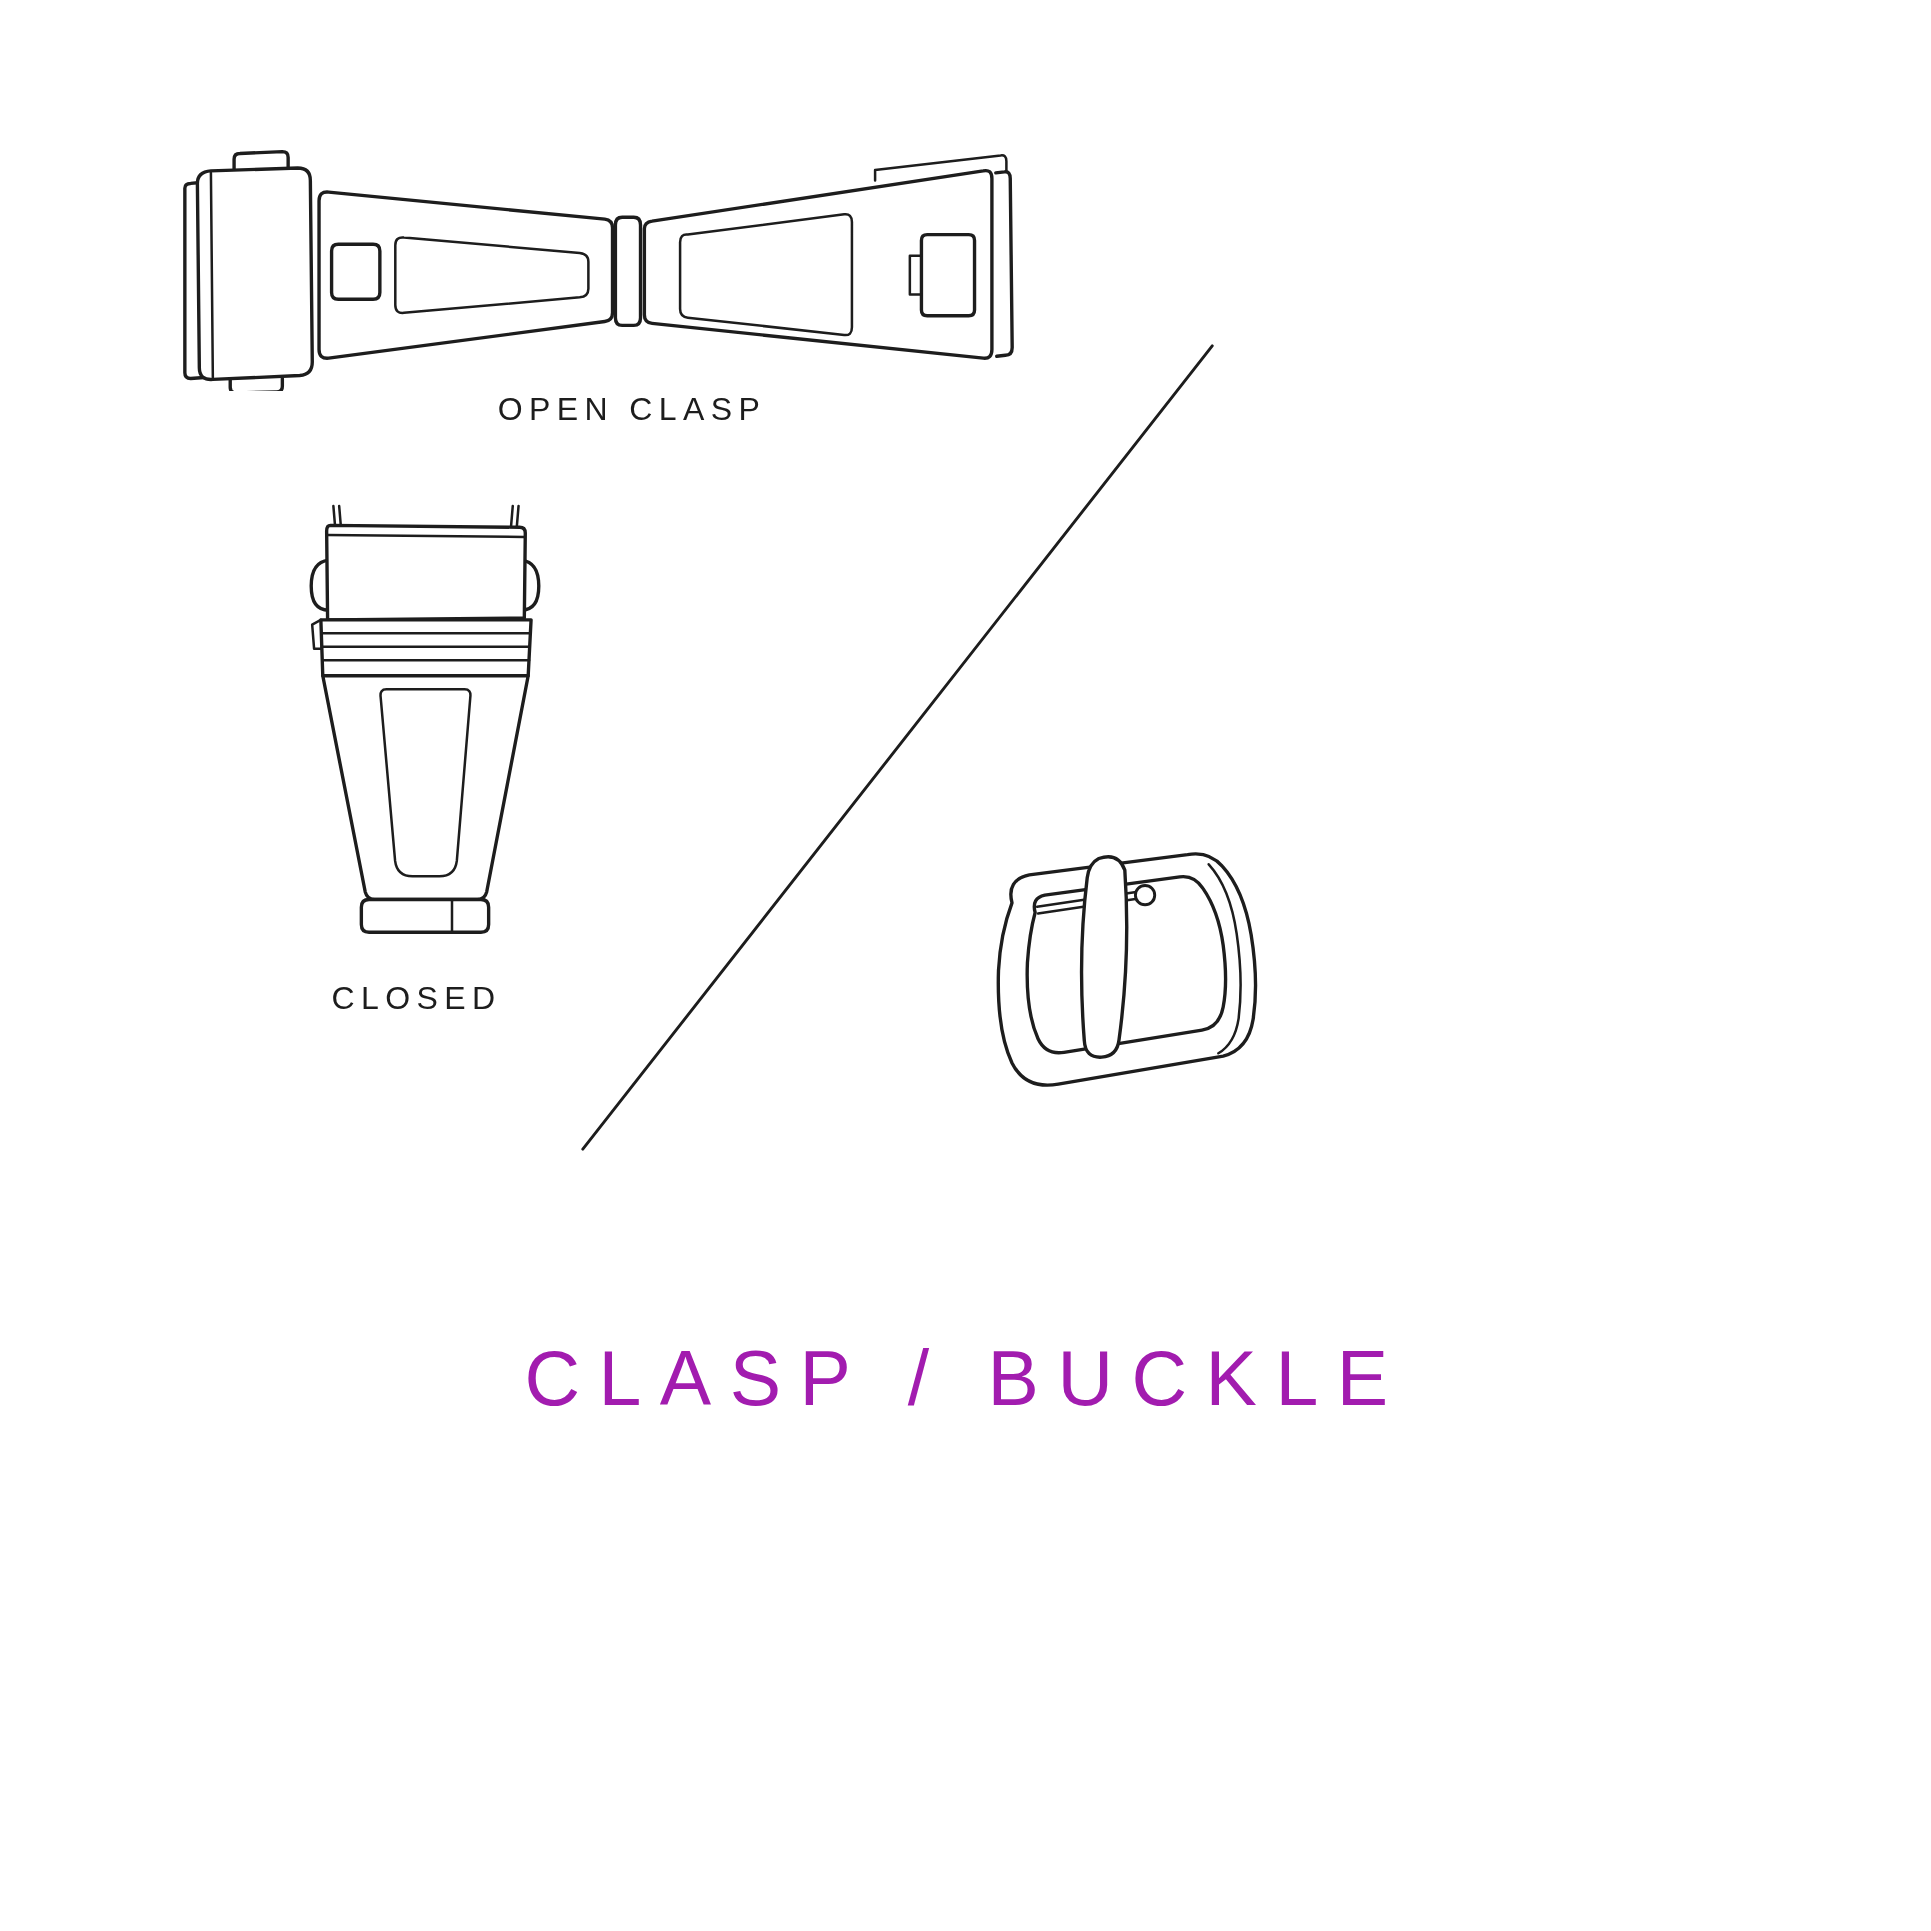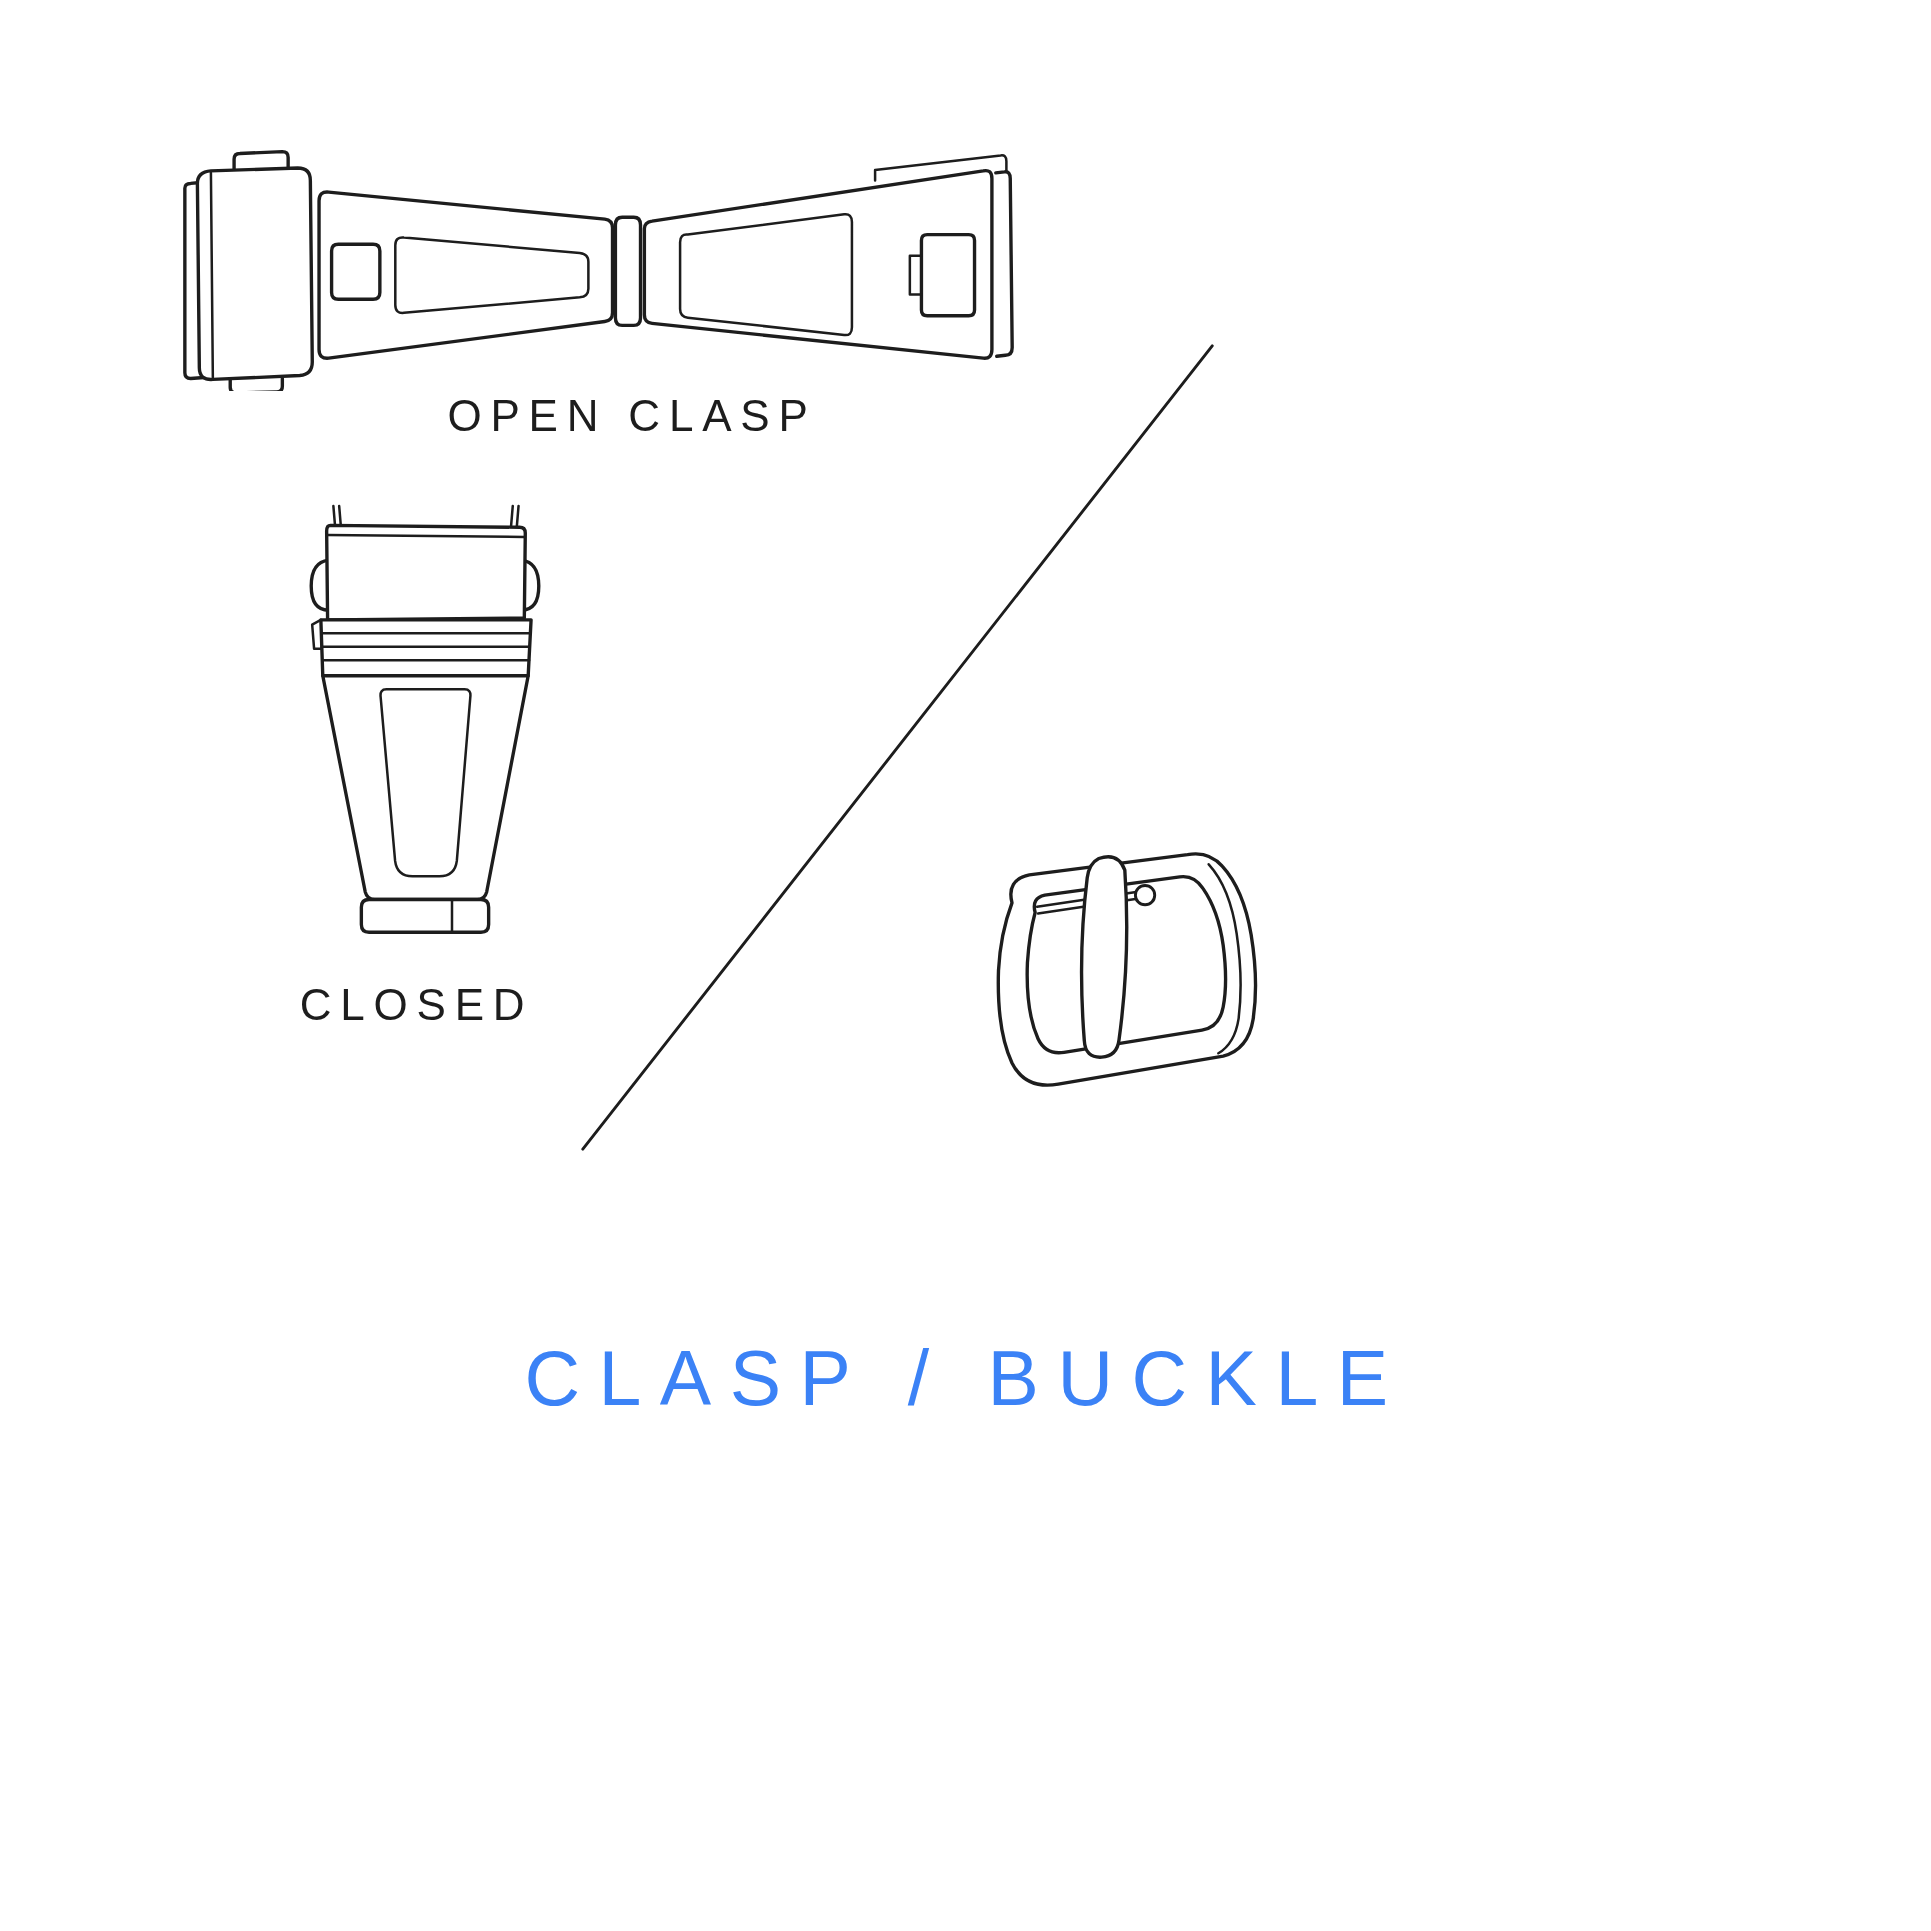--- a/index.html
+++ b/index.html
@@ -11,32 +11,32 @@
     height: 1931px;
     background: #ffffff;
     overflow: hidden;
   }
   .fig { position: absolute; }
   .fig svg { display: block; width: 100%; height: 100%; }
   .caption {
     position: absolute;
     text-align: center;
     color: #1d1d1d;
-    font-size: 44px;
+    font-size: 32px;
     font-weight: 500;
     letter-spacing: 0.20em;
     white-space: nowrap;
   }
   .title {
     position: absolute;
     left: 0;
     top: 1334px;
     width: 1931px;
     text-align: center;
-    color: #3b82f6;
+    color: #a21caf;
     font-size: 77px;
     font-weight: 500;
     letter-spacing: 0.24em;
     white-space: nowrap;
   }
   .stroke { fill: none; stroke: #1d1d1d; stroke-width: 3.5; stroke-linecap: round; stroke-linejoin: round; }
   .stroke-thin { fill: none; stroke: #1d1d1d; stroke-width: 2.6; stroke-linecap: round; stroke-linejoin: round; }
   .solid { fill: #ffffff; stroke: #1d1d1d; stroke-width: 3.5; stroke-linecap: round; stroke-linejoin: round; }
 </style>
 </head>

